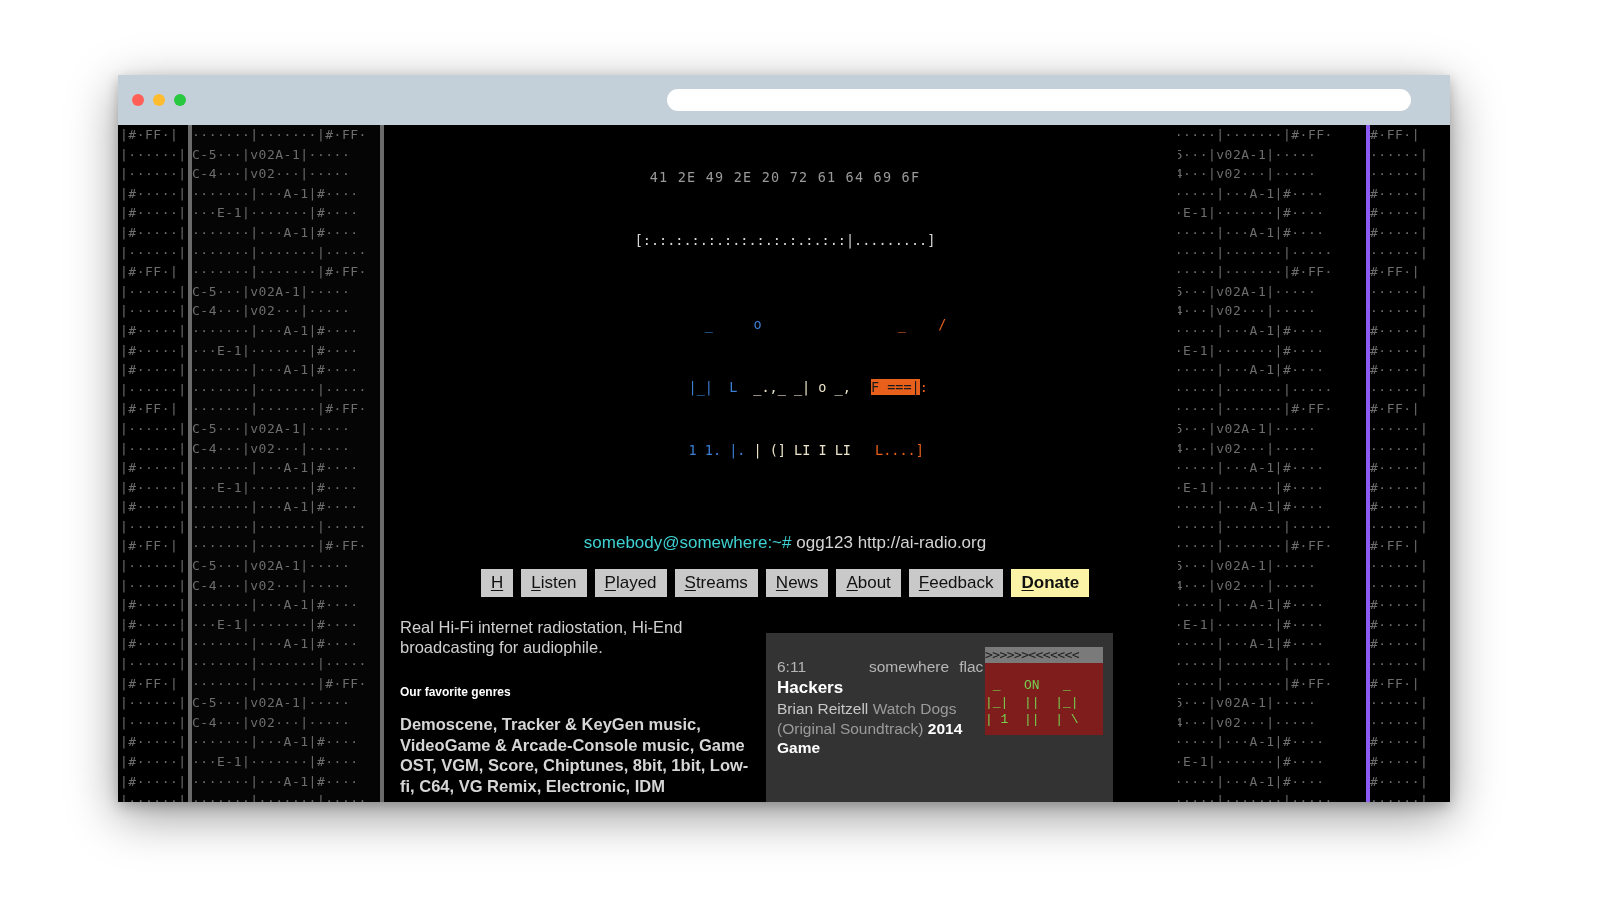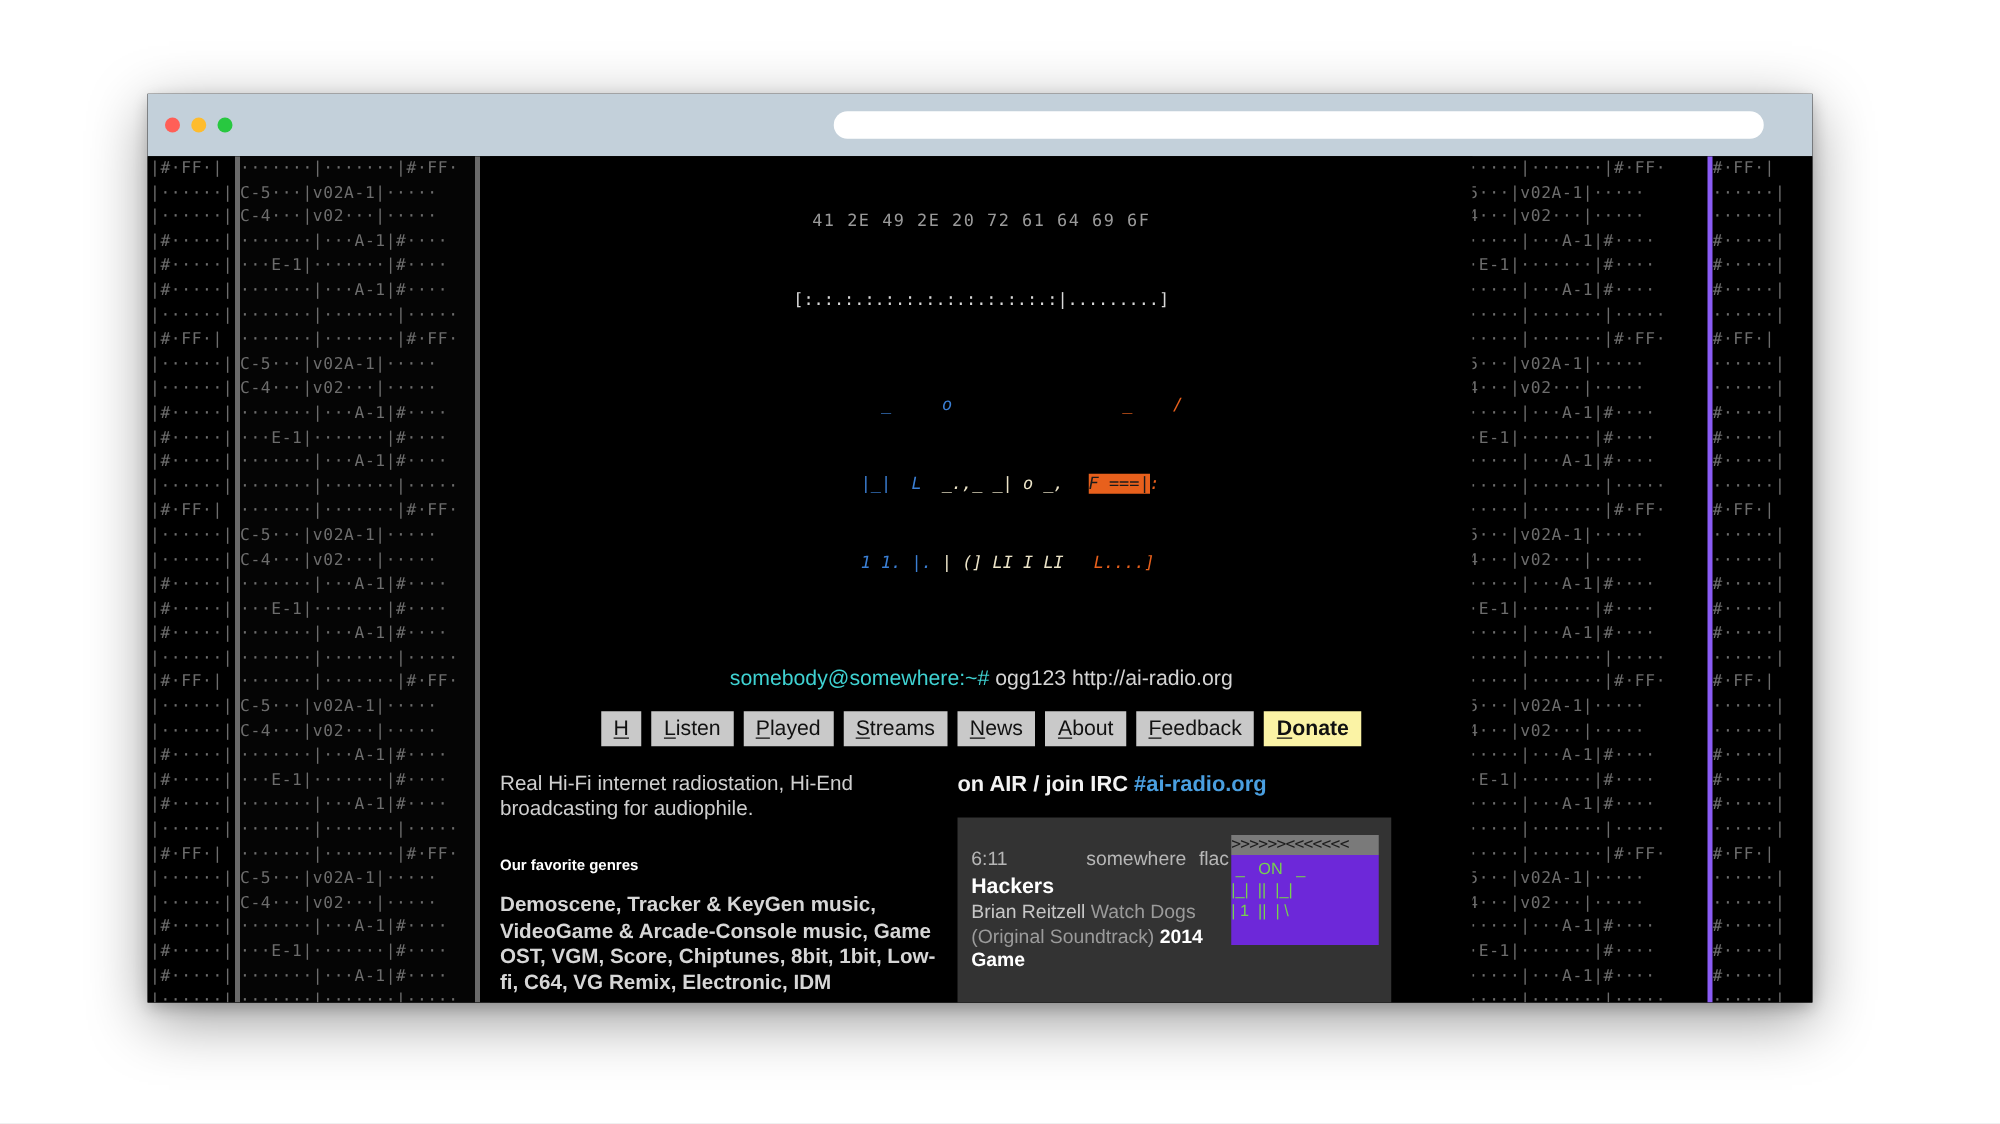--- a/index.html
+++ b/index.html
@@ -90,21 +90,21 @@
     text-align: center;
     font-family: "DejaVu Sans Mono", monospace;
     font-size: 13.5px;
     line-height: 21px;
     white-space: pre;
     color: #cfcfcf;
   }
   #hex-row { color: #9a9a9a; letter-spacing: 1.2px; }
   #bar-row { color: #d8d8d8; letter-spacing: 0px; }
   .logo-wrap { position: relative; display: inline-block; text-align: left; }
-  .logo-line { display: block; font-style: italic; }
+  .logo-line { display: block; }
   .lg-blue   { color: #3b7fd4; }
   .lg-cream  { color: #ece4c8; }
   .lg-orange { color: #e8601c; }
   .lg-hl     { background: #e8601c; color: #1a1a1a; }
 
   #prompt-line {
     margin-top: 9px;
     text-align: center;
     font-family: "Liberation Sans", sans-serif;
     font-size: 17px;
@@ -207,28 +207,28 @@
     color: #1d1d1d;
     font-family: "DejaVu Sans Mono", monospace;
     font-size: 13px;
     line-height: 16px;
     letter-spacing: -0.6px;
     height: 16px;
     overflow: hidden;
     white-space: pre;
   }
   #logo-ascii {
-    background: #6d28d9;
-    font-family: Liberation Sans, sans-serif;
+    background: #7f1d1d;
+    font-family: Liberation Mono, monospace;
     font-size: 13px;
     line-height: 17px;
     white-space: pre;
     color: #76d14f;
     height: 72px;
-    padding-top: 2px;
+    padding-top: 14px;
   }
 </style>
 </head>
 <body>
 
 <div id="browser-window">
 
   <div id="titlebar">
     <div id="traffic-lights">
       <span class="tl red"></span>
@@ -421,24 +421,20 @@
 
         <div id="cols">
 
           <div id="left-col">
             <div class="lead">Real Hi-Fi internet radiostation, Hi-End broadcasting for audiophile.</div>
             <h2 class="section">Our favorite genres</h2>
             <div class="genres">Demoscene, Tracker &amp; KeyGen music, VideoGame &amp; Arcade-Console music, Game OST, VGM, Score, Chiptunes, 8bit, 1bit, Low-fi, C64, VG Remix, Electronic, IDM</div>
           </div>
 
           <div id="right-col">
-            <div id="onair">
-              <span>on AIR / join IRC</span>
-              <span class="irc">#ai-radio.org</span>
-            </div>
 
             <div id="player">
               <div id="player-inner">
                 <div id="p-row1">
                   <span id="p-dur">6:11</span>
                   <span id="p-qual">somewhere</span>
                   <span id="p-fmt">flac</span>
                 </div>
                 <div id="p-title">Hackers</div>
                 <div id="p-meta">

